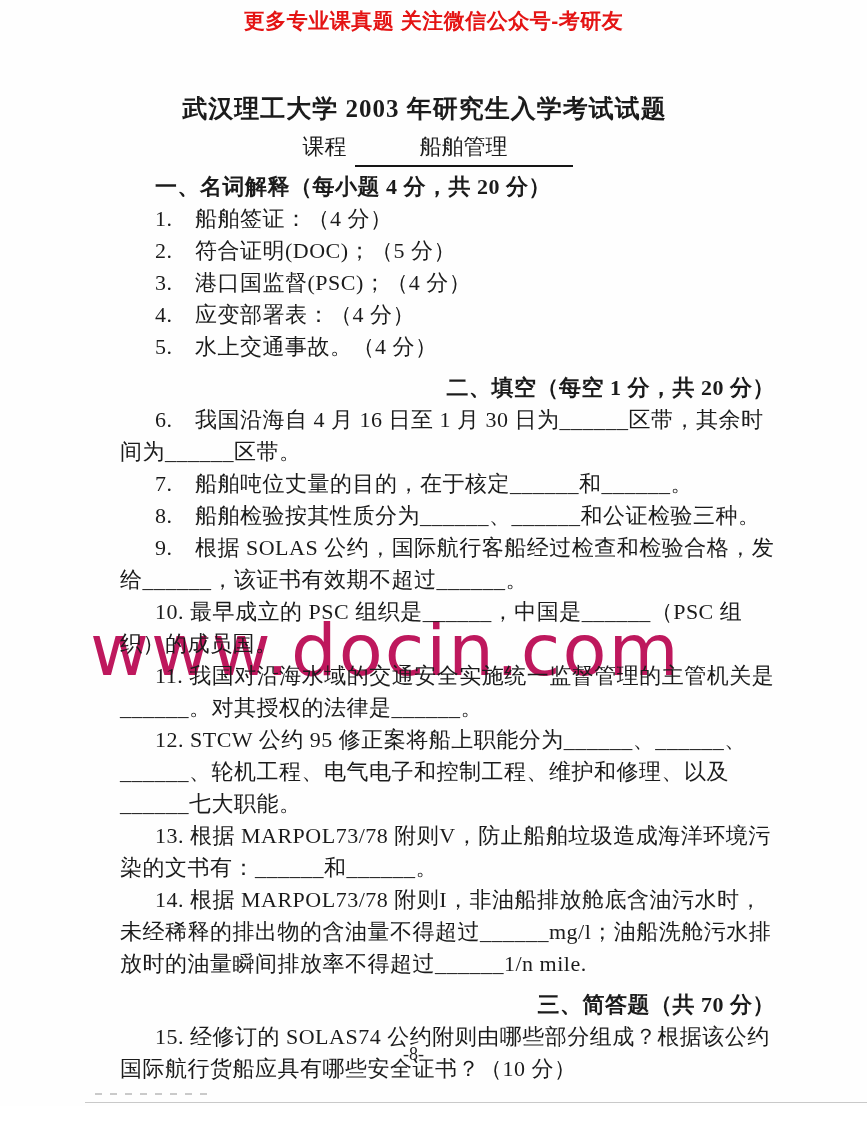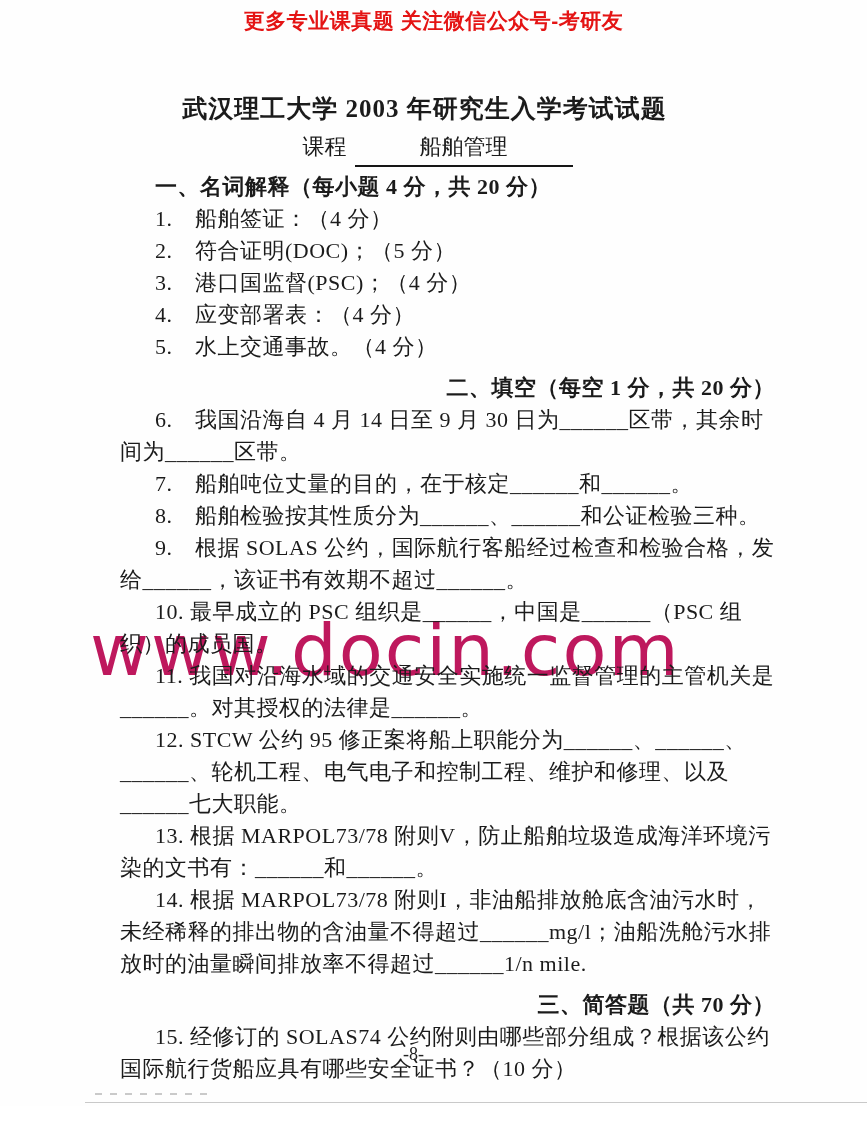--- a/index.html
+++ b/index.html
@@ -135,21 +135,21 @@
     <div class="content">
 
       <p class="sec">一、名词解释（每小题 4 分，共 20 分）</p>
       <p>1.　船舶签证：（4 分）</p>
       <p>2.　符合证明(DOC)；（5 分）</p>
       <p>3.　港口国监督(PSC)；（4 分）</p>
       <p>4.　应变部署表：（4 分）</p>
       <p>5.　水上交通事故。（4 分）</p>
 
       <p class="sec gap-before">二、填空（每空 1 分，共 20 分）</p>
-      <p>6.　我国沿海自 4 月 14 日至 9 月 30 日为______区带，其余时间为______区带。</p>
+      <p>6.　我国沿海自 4 月 16 日至 1 月 30 日为______区带，其余时间为______区带。</p>
       <p>7.　船舶吨位丈量的目的，在于核定______和______。</p>
       <p>8.　船舶检验按其性质分为______、______和公证检验三种。</p>
       <p>9.　根据 SOLAS 公约，国际航行客船经过检查和检验合格，发给______，该证书有效期不超过______。</p>
       <p>10. 最早成立的 PSC 组织是______，中国是______（PSC 组织）的成员国。</p>
       <p>11. 我国对沿海水域的交通安全实施统一监督管理的主管机关是______。对其授权的法律是______。</p>
       <p>12. STCW 公约 95 修正案将船上职能分为______、______、______、轮机工程、电气电子和控制工程、维护和修理、以及______七大职能。</p>
       <p>13. 根据 MARPOL73/78 附则V，防止船舶垃圾造成海洋环境污染的文书有：______和______。</p>
       <p>14. 根据 MARPOL73/78 附则I，非油船排放舱底含油污水时，未经稀释的排出物的含油量不得超过______mg/l；油船洗舱污水排放时的油量瞬间排放率不得超过______1/n mile.</p>
 
       <p class="sec gap-before">三、简答题（共 70 分）</p>

